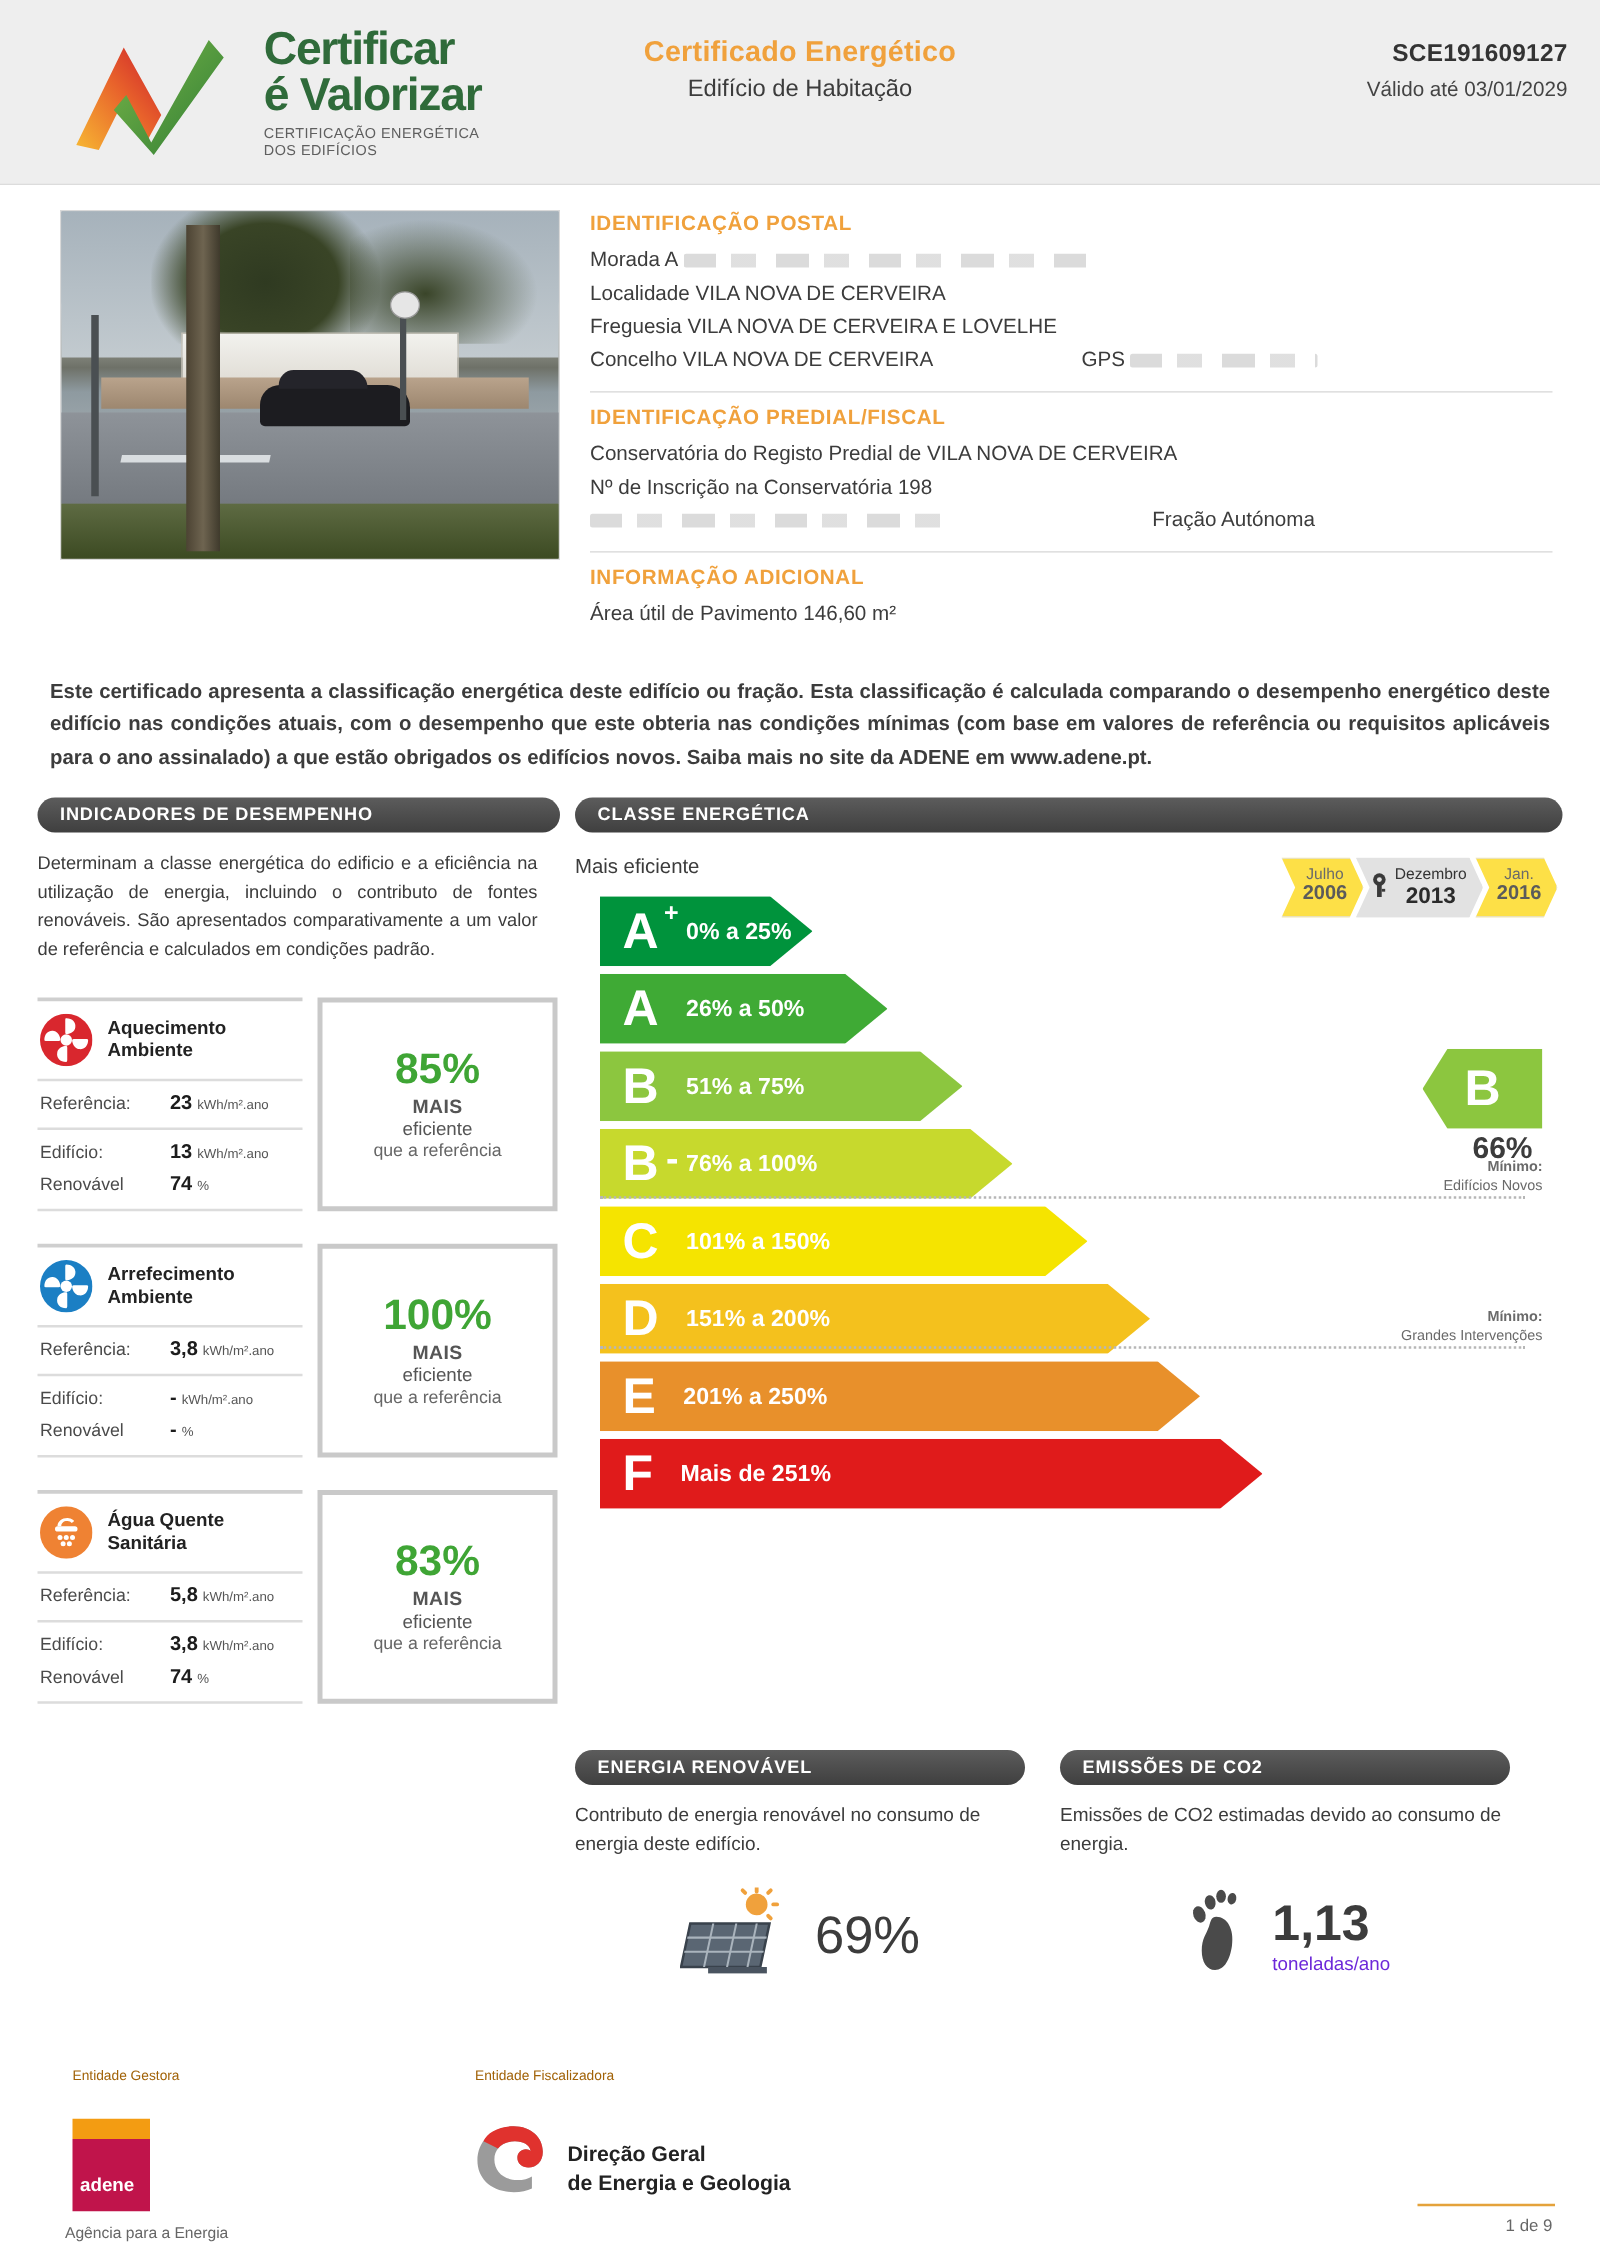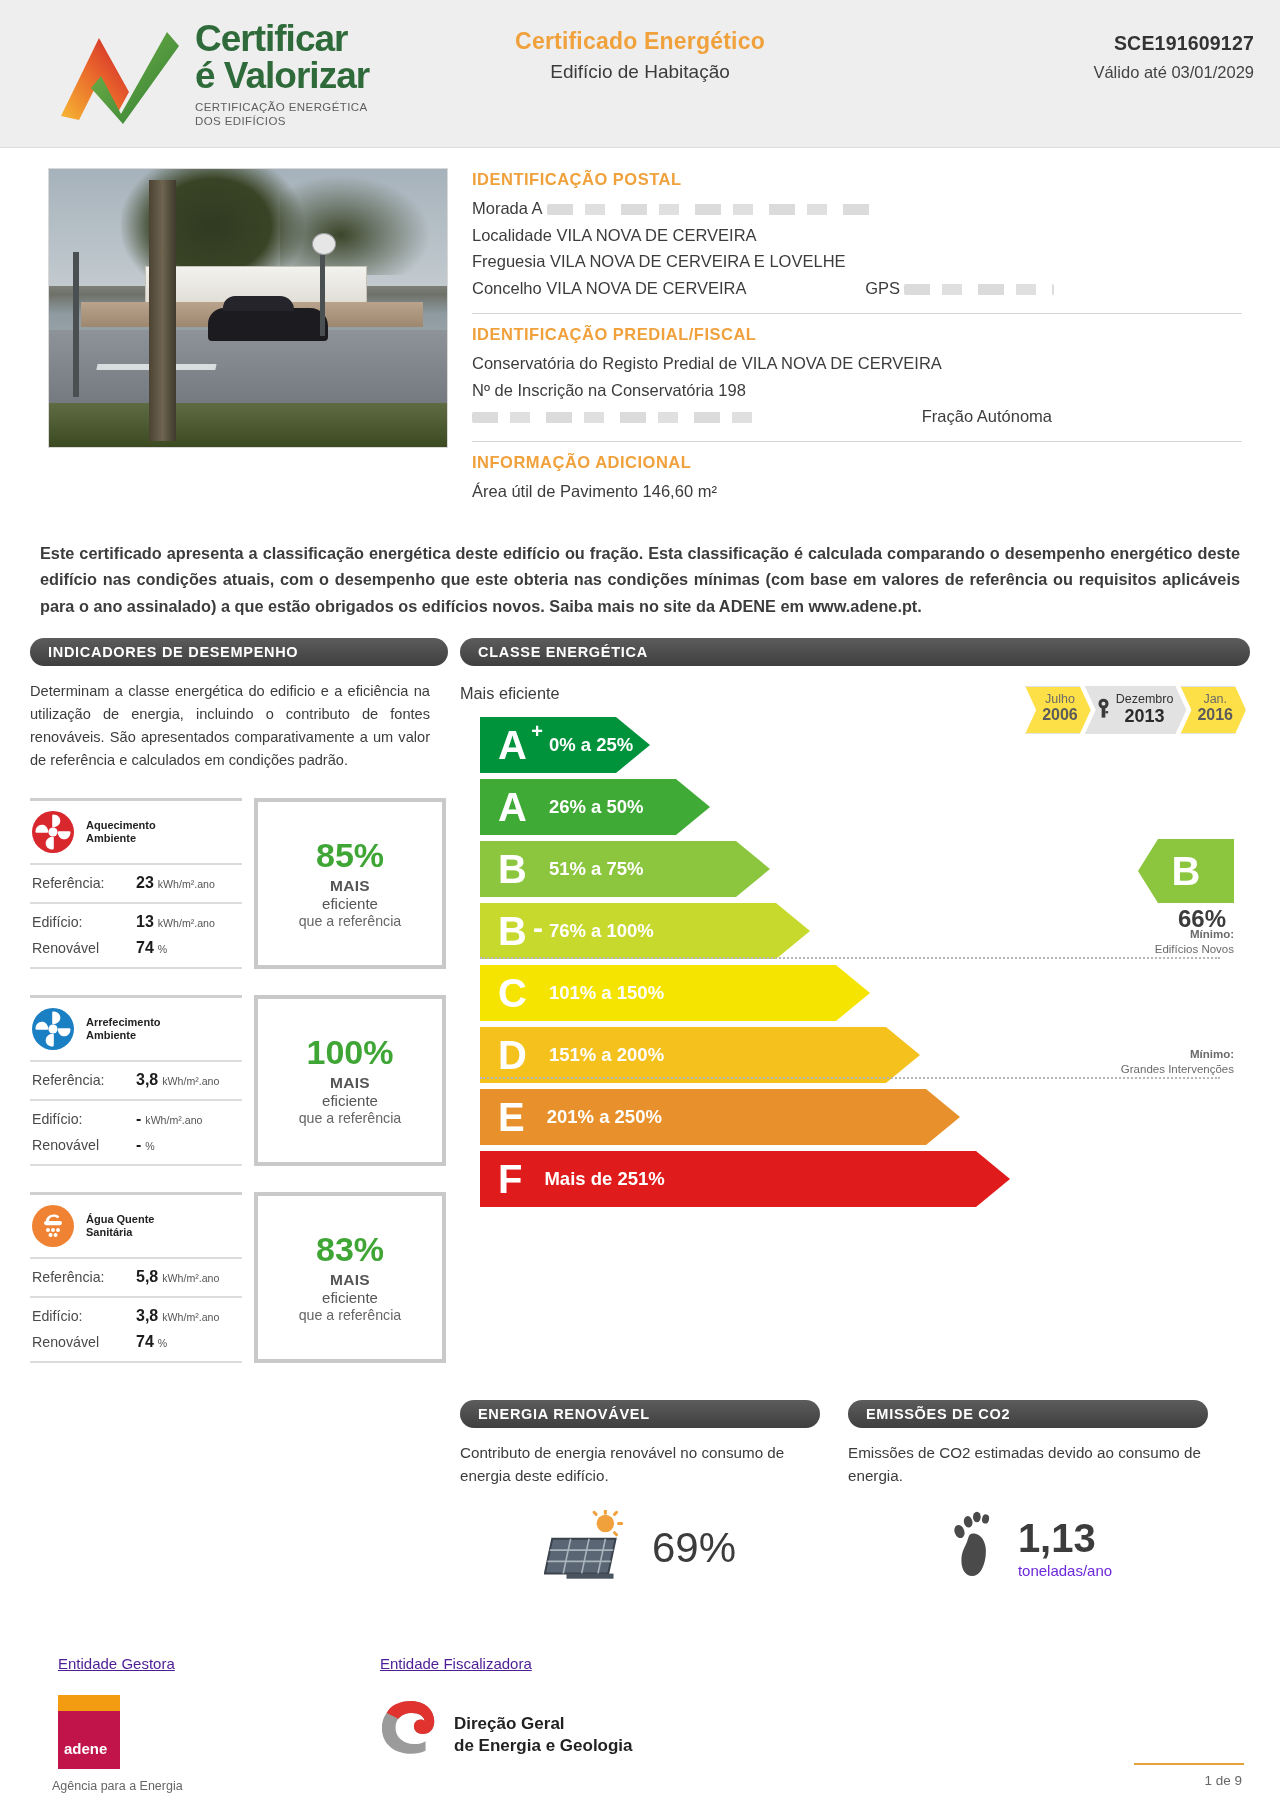--- a/index.html
+++ b/index.html
@@ -13,21 +13,21 @@
   }
   .page { position: relative; width: 1280px; height: 1810px; background:#fff; }
 
   
   .header {
     position: relative;
     height: 148px;
     background: #eeeeee;
     border-bottom: 1px solid #dcdcdc;
   }
-  .logo-wrap { position: absolute; left: 55px; top: 20px; display: flex; align-items: center; gap: 10px; }
+  .logo-wrap { position: absolute; left: 55px; top: 20px; display: flex; align-items: center; gap: 26px; }
   .logo-mark { width: 130px; height: 100px; }
   .logo-text { line-height: 1.0; }
   .logo-line1, .logo-line2 {
     font-size: 37px; font-weight: bold; color: #2f6b3a; letter-spacing: -1px;
   }
   .logo-line1 { color:#2f6b3a; }
   .logo-sub {
     margin-top: 6px; font-size: 11.5px; color: #5f5f5f; letter-spacing: .4px; line-height: 1.25;
   }
   .header-center { position: absolute; left: 0; right: 0; top: 28px; text-align: center; }
@@ -112,21 +112,21 @@
   .left-desc {
     margin-top: 14px; font-size: 14.6px; color: #3c3c3c; line-height: 1.58; text-align: justify;
     width: 400px;
   }
   .ind-block { position: relative; margin-top: 26px; display: flex; gap: 12px; }
   .ind-left { width: 212px; }
   .ind-top-rule { height: 3px; background: #cfcfcf; }
   .ind-title-row { display: flex; align-items: center; gap: 12px; padding: 10px 0 8px 2px; }
   .ind-icon { width: 42px; height: 42px; border-radius: 50%; flex: 0 0 42px; position: relative; }
   .ind-icon svg { display:block; }
-  .ind-title { font-size: 11px; font-weight: bold; color: #222; line-height: 1.22; }
+  .ind-title { font-size: 15px; font-weight: bold; color: #222; line-height: 1.22; }
   .ind-rule { height: 2px; background: #dcdcdc; margin: 2px 0 0 0; }
   .ind-row { display: flex; align-items: baseline; padding: 9px 0 8px 2px; font-size: 14.2px; color: #4a4a4a; }
   .ind-row .lbl { width: 104px; flex: 0 0 104px; }
   .ind-row .val { font-weight: bold; font-size: 16px; color: #1c1c1c; }
   .ind-row .unit { font-size: 10.6px; color: #555; margin-left: 4px; font-weight: normal; }
   .ind-row.tight { padding: 0 0 8px 2px; }
 
   .ind-card {
     width: 192px; min-height: 150px; border: 4px solid #c9c9c9; background: #fff;
     display: flex; flex-direction: column; align-items: center; justify-content: center;
@@ -181,21 +181,21 @@
   .panel { width: 360px; }
   .panel .bar { width: 360px; }
   .panel-text { margin-top: 14px; font-size: 15.2px; color: #3c3c3c; line-height: 1.5; }
   .panel-value { margin-top: 22px; display: flex; align-items: center; justify-content: center; gap: 16px; }
   .big-pct { font-size: 42px; font-weight: normal; color: #3c3c3c; }
   .co2-num { font-size: 40px; font-weight: bold; color: #3c3c3c; line-height: 1; }
   .co2-unit { font-size: 15px; color: #6d28d9; text-align: center; margin-top: 4px; }
 
   
   .footer { position: absolute; left: 0; top: 1655px; width: 1280px; height: 155px; }
-  .ent { position: absolute; font-size: 15px; color: #4c1d95; text-decoration: underline; }
+  .ent { position: absolute; font-size: 11px; color: #a16207; }
   .ent-gestora { left: 58px; top: 0; }
   .ent-fisc { left: 380px; top: 0; }
   .adene-logo { position: absolute; left: 58px; top: 40px; width: 62px; height: 74px;
                 background: linear-gradient(#f39c12 0 22%, #c0144b 22% 100%); }
   .adene-logo .adene-word { position: absolute; bottom: 12px; left: 6px; color: #fff; font-size: 15px; font-weight: bold; }
   .adene-sub { position: absolute; left: 52px; top: 124px; font-size: 12.5px; color: #666; }
   .dgeg { position: absolute; left: 380px; top: 42px; display: flex; align-items: center; gap: 12px; }
   .dgeg-text { font-size: 17px; font-weight: bold; color: #222; line-height: 1.3; }
   .page-num { position: absolute; right: 38px; top: 118px; font-size: 13.5px; color: #666; }
   .page-rule { position: absolute; right: 36px; top: 108px; width: 110px; height: 2px; background: #e4a23b; }

